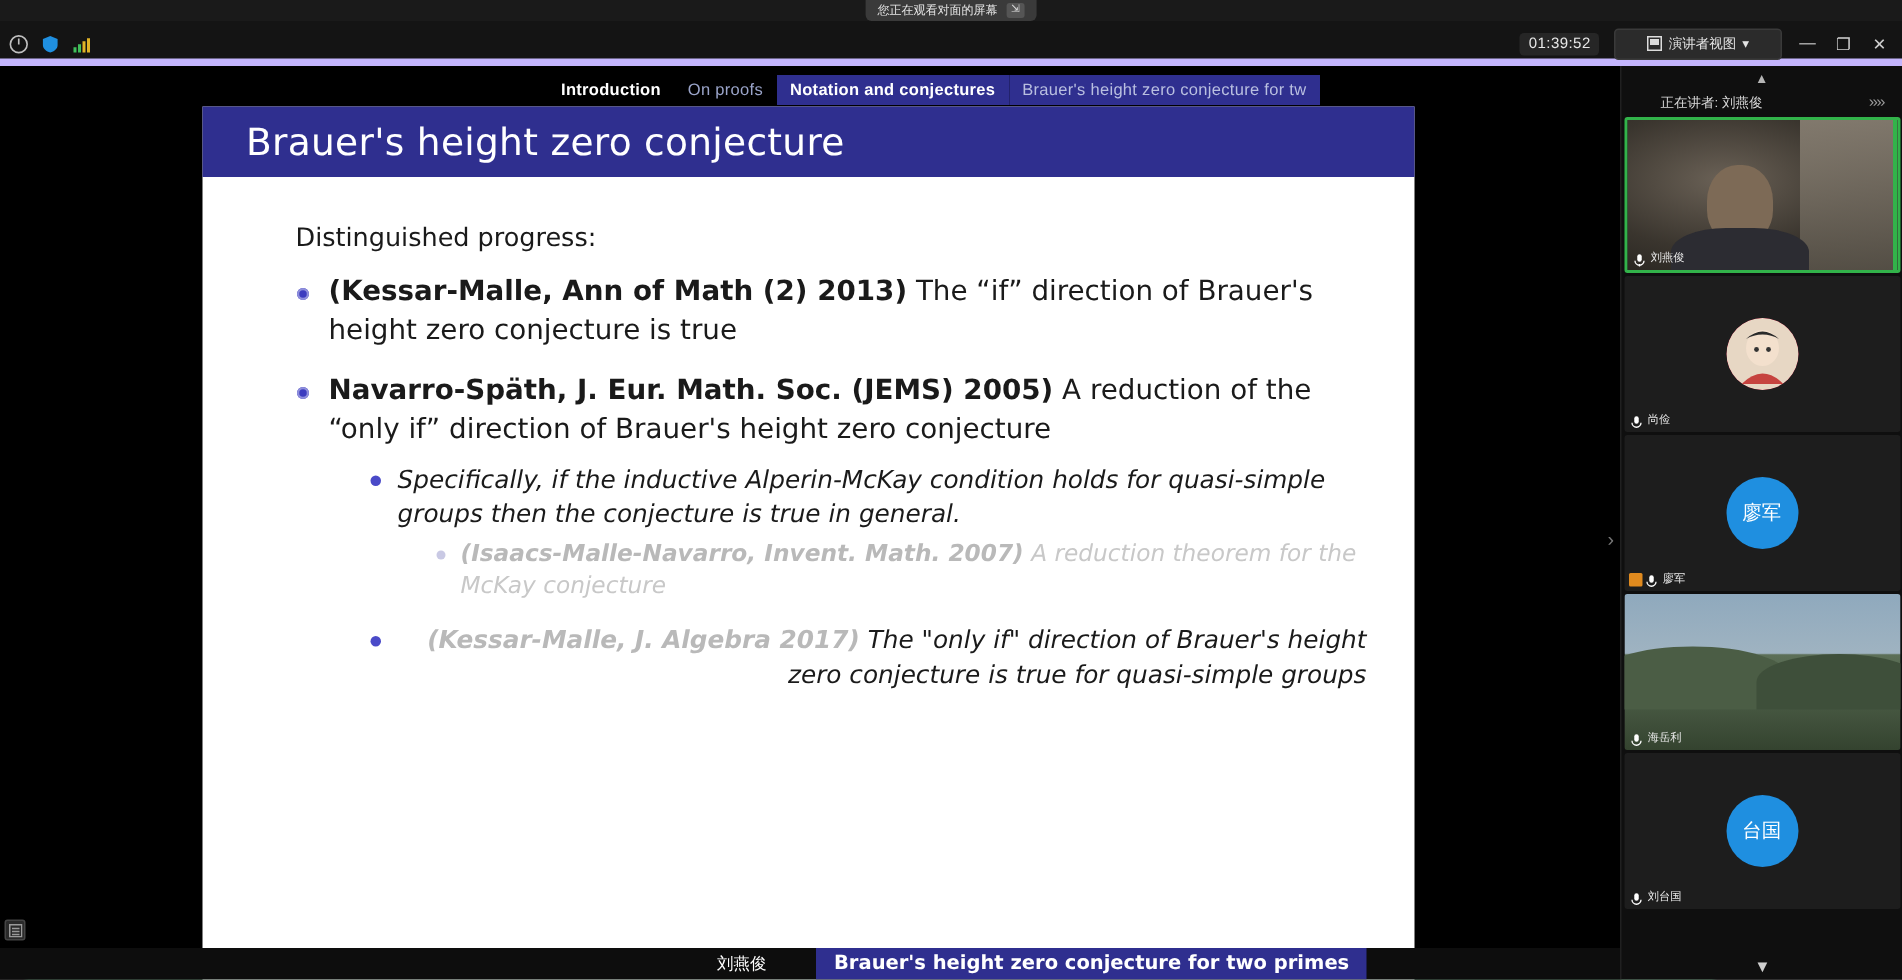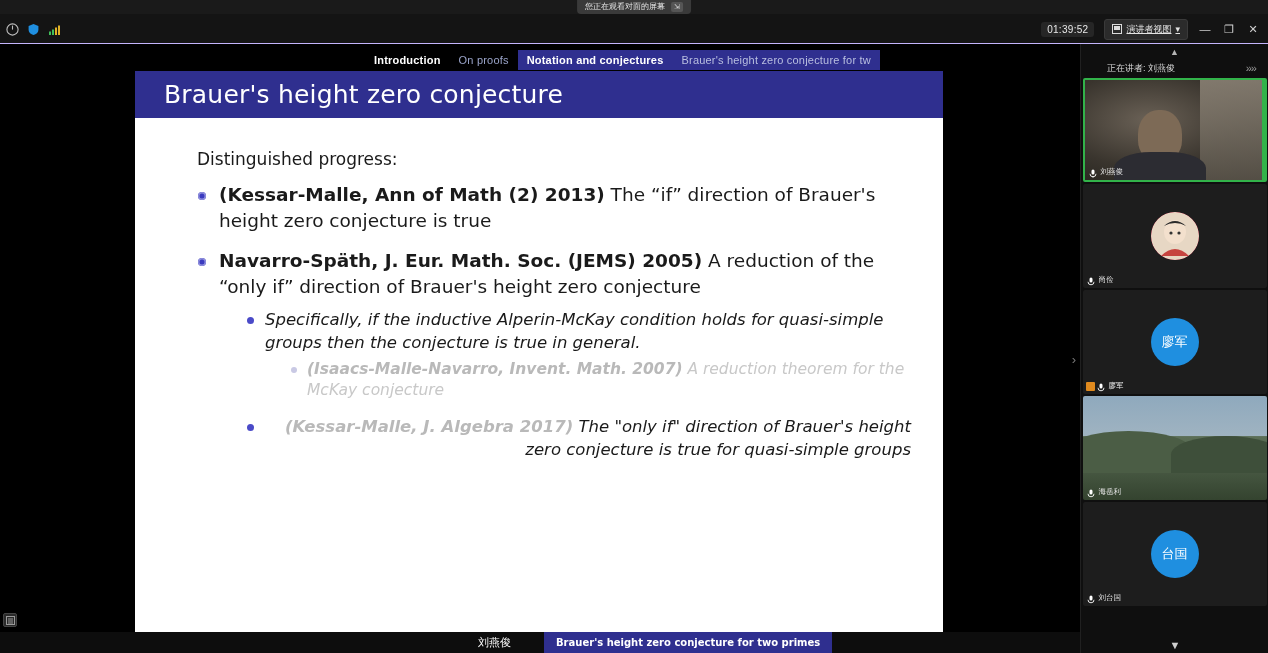--- a/index.html
+++ b/index.html
@@ -31,34 +31,34 @@
   }
   .topbar-center .chip {
     background: #555; color: #ddd; font-size: 7px; border-radius: 2px;
     padding: 0 3px; line-height: 10px;
   }
 
   
   .secondbar {
     position: absolute; left: 0; top: 14px; width: 1268px; height: 30px;
     background: #141414;
-    border-bottom: 1px solid #c4b5fd;
+    border-bottom: 5px solid #c4b5fd;
   }
   .sb-left { position: absolute; left: 6px; top: 0; height: 30px; display: flex; align-items: center; gap: 8px; }
   .ic { width: 13px; height: 13px; display: inline-block; position: relative; }
   .ic svg { display: block; }
   .sb-right { position: absolute; right: 8px; top: 0; height: 30px; display: flex; align-items: center; gap: 10px; }
   .timer {
     color: #e8e8e8; font-size: 10px; letter-spacing: .3px;
     background: #262626; border-radius: 3px; padding: 2px 6px;
   }
   .spk-btn {
     display: flex; align-items: center; gap: 4px;
     background: #2b2b2b; border: 1px solid #3a3a3a; border-radius: 3px;
-    color: #e4e4e4; font-size: 9px; padding: 3px 7px; text-decoration: underline;
+    color: #e4e4e4; font-size: 9px; padding: 3px 21px;
   }
   .win-btn { color: #cfcfcf; font-size: 11px; width: 14px; text-align: center; }
 
   
   .stage {
     position: absolute; left: 0; top: 44px; width: 1080px; height: 609px;
     background: #000;
   }
 
   
@@ -142,21 +142,21 @@
   
   .statusbar {
     position: absolute; left: 0; bottom: 0; width: 1080px; height: 21px;
     background: #0d0d0d; color: #e8e8e8; font-size: 11px;
     display: flex; align-items: center;
   }
   .status-name { position: absolute; left: 478px; color: #ffffff; }
   .status-title {
     position: absolute; left: 544px; top: 0; height: 21px;
     background: #2f2f8f; color: #fff; display: flex; align-items: center;
-    padding: 0 12px; font-size: 10px; font-weight: bold;
+    padding: 0 12px; font-size: 13px; font-weight: bold;
     font-family: "DejaVu Sans", sans-serif;
   }
   .left-dock {
     position: absolute; left: 3px; bottom: 26px; width: 14px; height: 14px;
     background: #2a2a2a; border: 1px solid #444; border-radius: 2px;
     display: flex; align-items: center; justify-content: center;
   }
   .arrow-right {
     position: absolute; right: 4px; top: 308px;
     color: #777; font-size: 13px;

